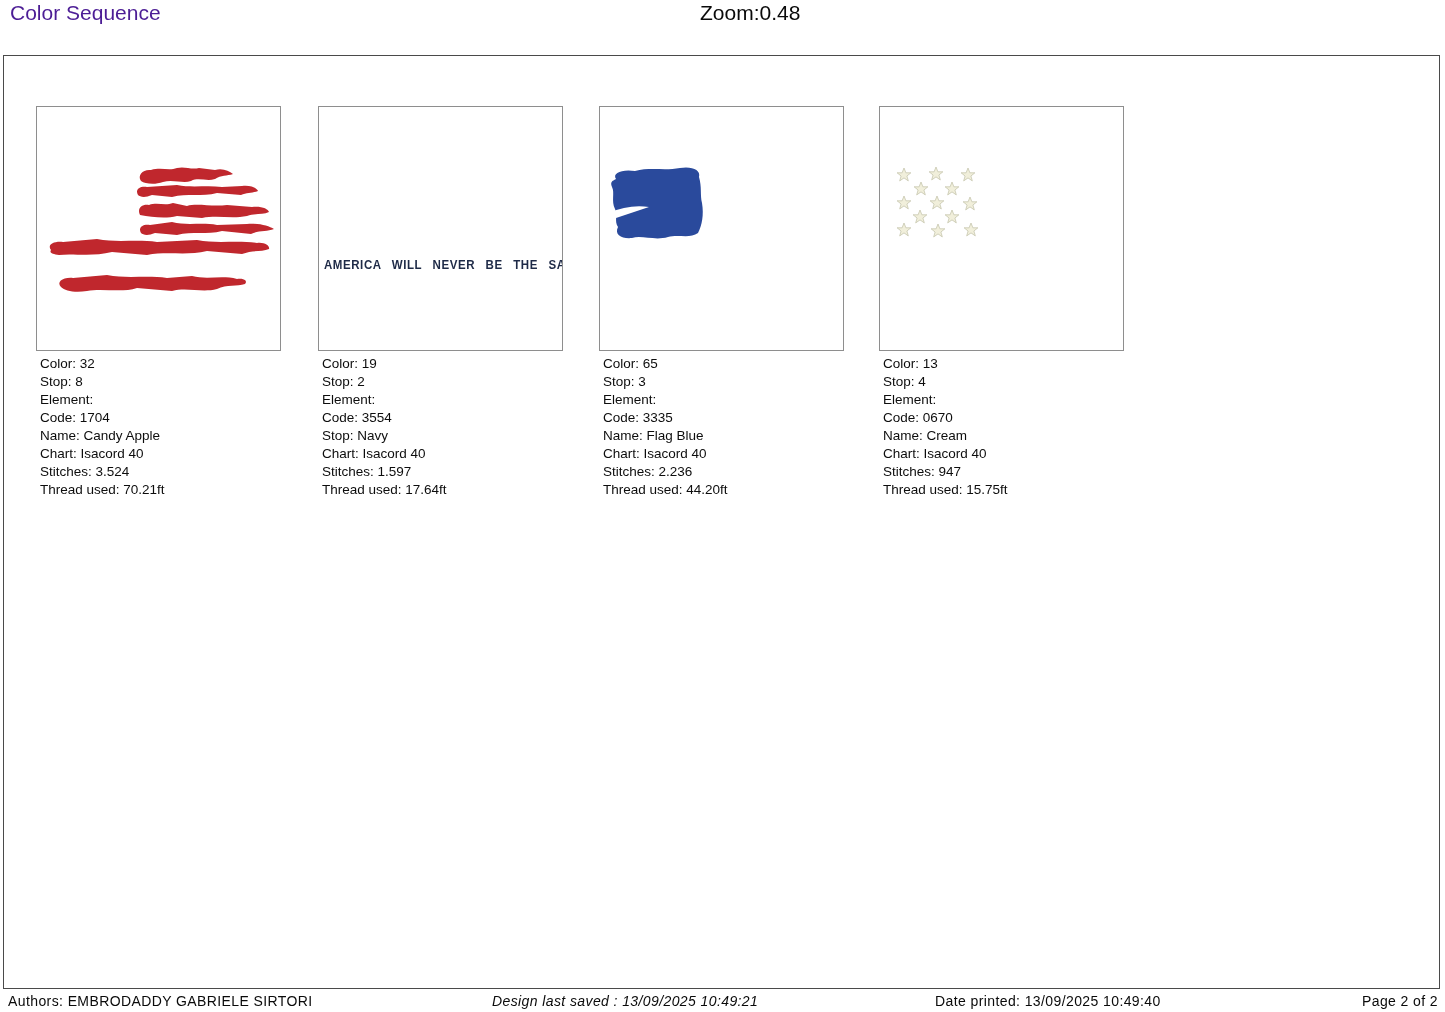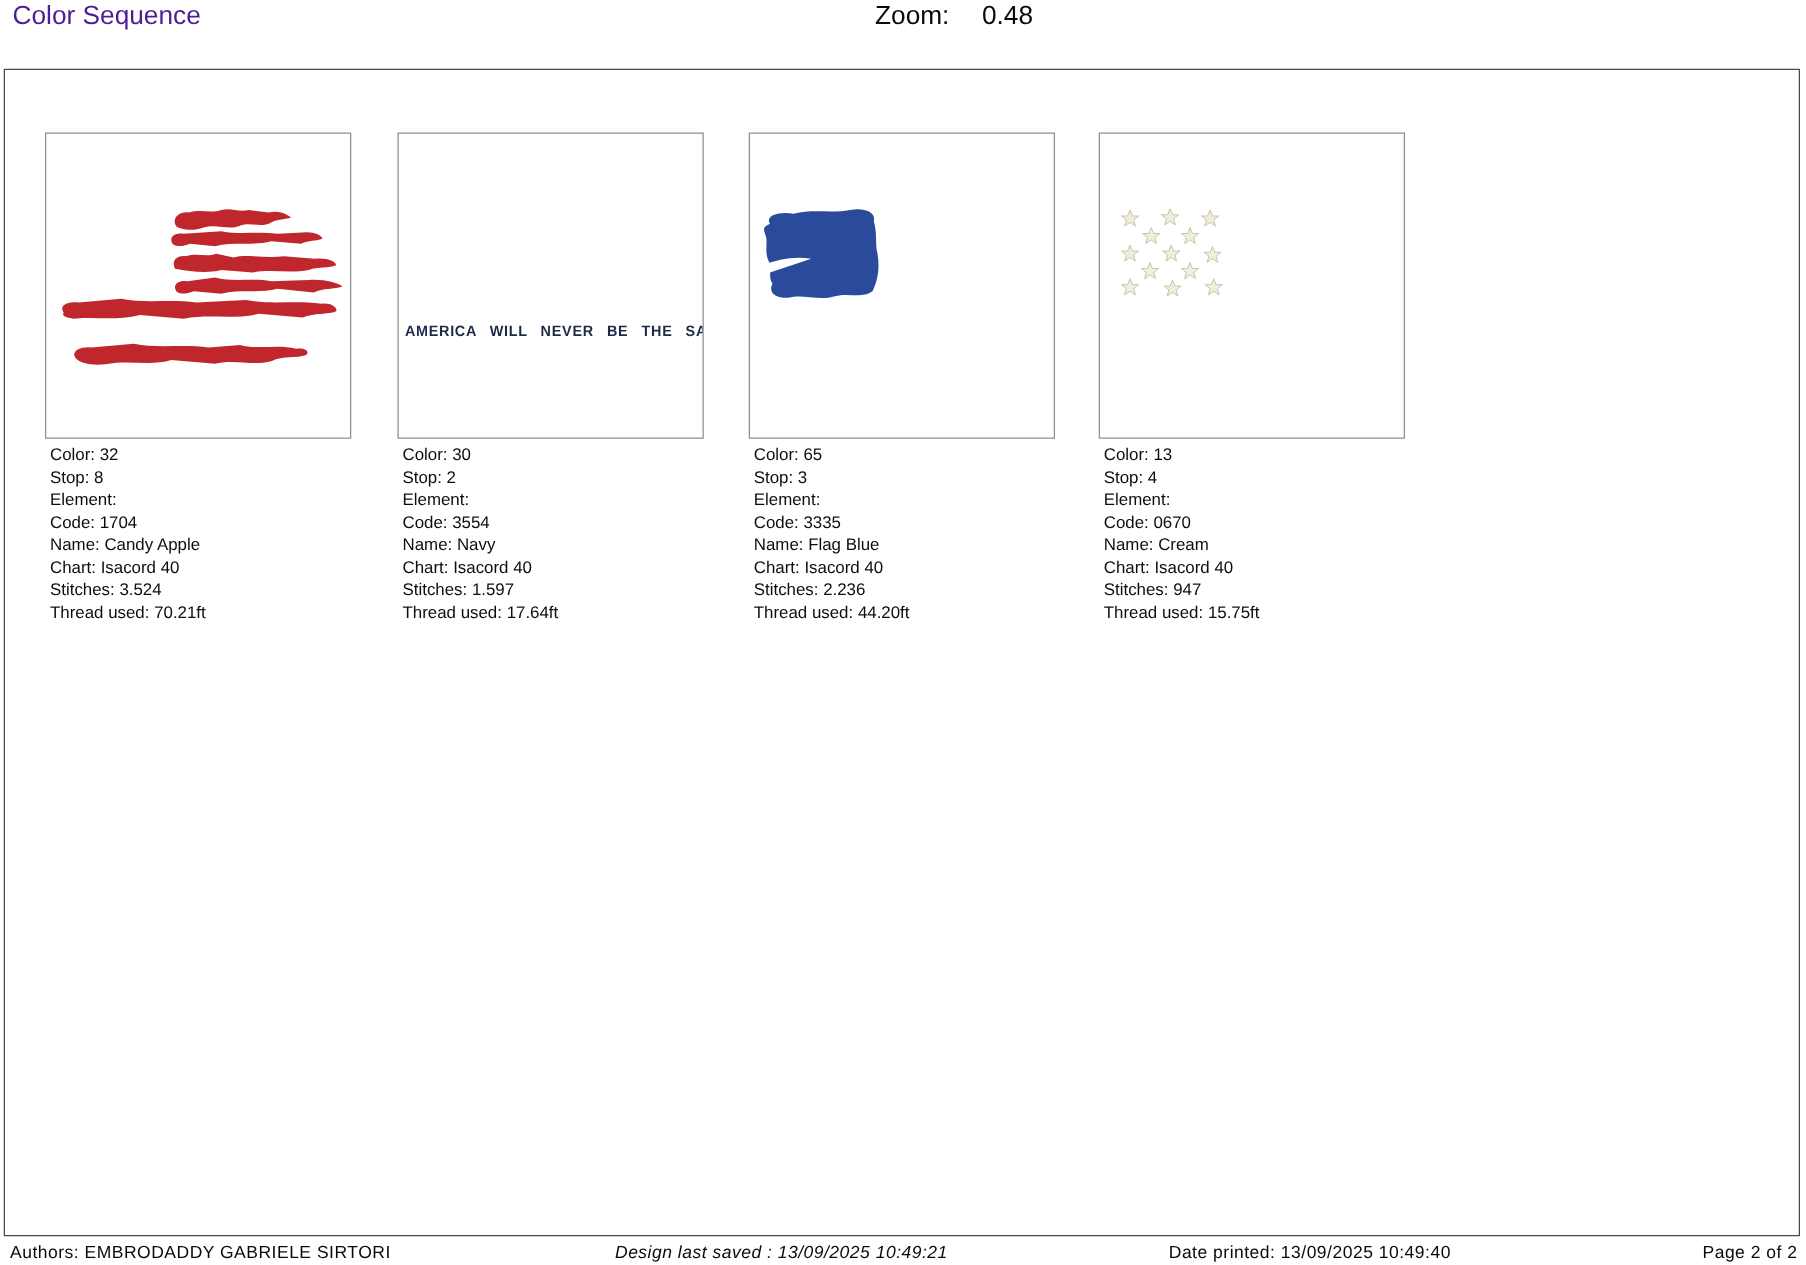--- a/index.html
+++ b/index.html
@@ -14,21 +14,21 @@
   .page { position: absolute; inset: 0; }
 
   
   .page-title {
     position: absolute; left: 10px; top: 1px;
     font-size: 21px; font-weight: 400; color: #4c1d95;
     letter-spacing: 0px;
   }
   .zoom-group {
     position: absolute; left: 700px; top: 1px;
-    display: flex; gap: 26px;
+    display: flex; 
     font-size: 21px; color: #0a0a0a;
   }
 
   
   .content-frame {
     position: absolute; left: 3px; top: 55px;
     width: 1437px; height: 934px;
     border: 1px solid #4a4a4a;
     background: #ffffff;
   }
@@ -111,25 +111,25 @@
       <div>Stitches: 3.524</div>
       <div>Thread used: 70.21ft</div>
     </div>
   </div>
 
   <div class="stop-card c1">
     <div class="thumb">
       <div class="flag-text" style="color: rgb(30, 42, 71);">AMERICA WILL NEVER BE THE SAME</div>
     </div>
     <div class="details">
-      <div>Color: 30</div>
+      <div>Color: 19</div>
       <div>Stop: 2</div>
       <div>Element:</div>
       <div>Code: 3554</div>
-      <div>Name: Navy</div>
+      <div>Stop: Navy</div>
       <div>Chart: Isacord 40</div>
       <div>Stitches: 1.597</div>
       <div>Thread used: 17.64ft</div>
     </div>
   </div>
 
   <div class="stop-card c2">
     <div class="thumb">
       <svg viewBox="0 0 245 245" width="245" height="245">
         <path d="M16,72 C12,66 22,62 35,64 C50,60 65,64 80,61 C92,59 101,63 99,70 C102,80 100,88 102,96 C104,108 102,118 98,126 C90,132 78,127 68,130 C55,134 42,128 32,131 C22,132 14,128 18,120 C14,114 18,108 15,102 C11,94 15,86 12,80 C10,75 12,74 16,72 Z" fill="#2a4a9c"></path>

